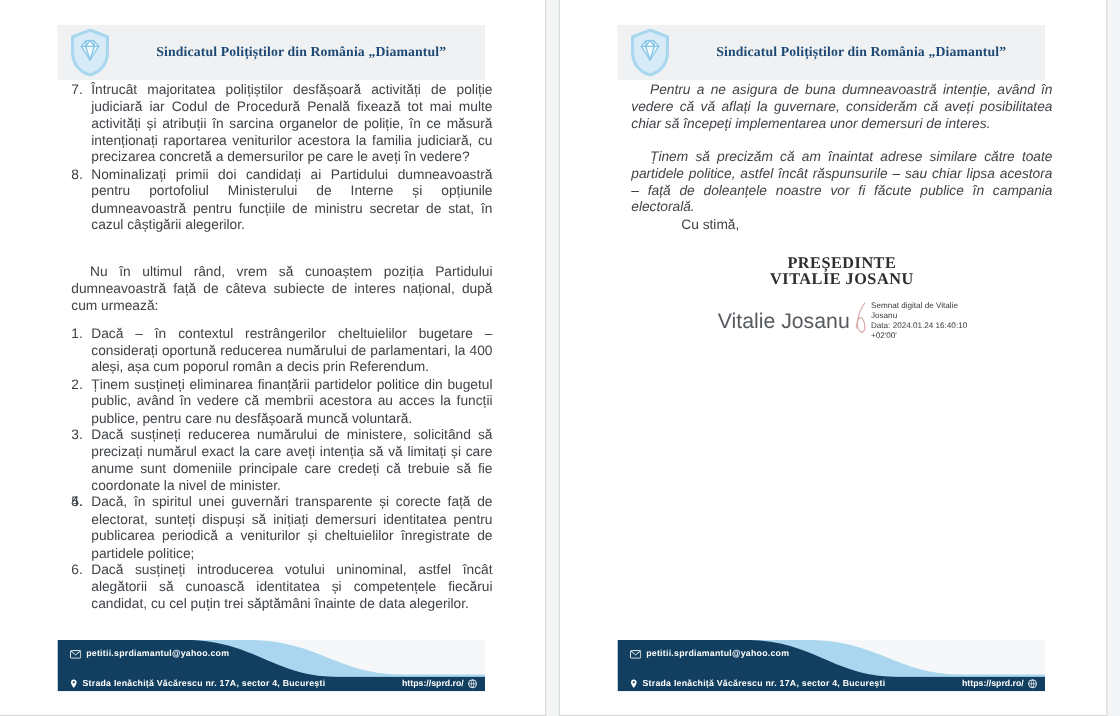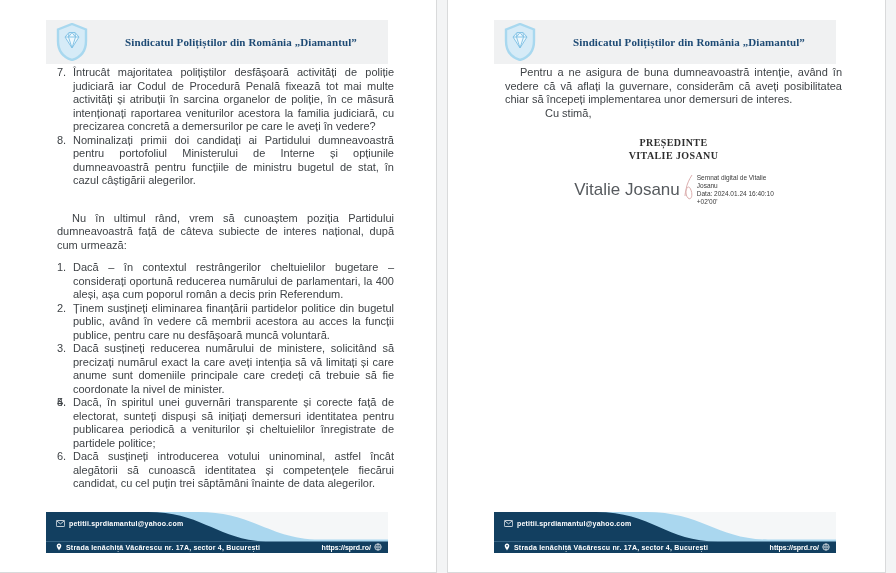--- a/index.html
+++ b/index.html
@@ -30,27 +30,27 @@
   
   .content {
     position:absolute; left:57px; top:66px; width:337px;
     font-size:11px; line-height:13.5px; color:#3f4347; text-align:justify;
   }
   .li { position:relative; padding-left:16px; }
   .li .num { position:absolute; left:0; top:0; }
   .para { text-indent:15px; margin-top:24px; }
   .list-b { margin-top:9px; }
 
-  .p-ind { text-indent:15px; }
+  .p-ind { text-indent:15px;font-style:italic; }
   .p-gap { margin-top:13px; }
   .closing { margin-left:40px; text-align:left; }
   .pres {
     margin-top:16px; text-align:center;
     font-family:"Liberation Serif","DejaVu Serif",serif; font-weight:bold;
-    font-size:10px; line-height:13px; color:#2e2e2e; letter-spacing:.4px;
+    font-size:13px; line-height:13px; color:#2e2e2e; letter-spacing:.4px;
   }
   .sig-row {
     margin-top:10px; display:flex; justify-content:center; align-items:center;
     text-align:left; transform:translateX(2px);
   }
   .sig-name { font-size:17px; color:#565a5e; white-space:nowrap; }
   .sig-squiggle { width:14px; height:36px; margin:0 1px 0 2px; flex:0 0 auto; }
   .sig-details { font-size:6.5px; line-height:7.8px; color:#3a3a3a; width:80px; }
 
   
@@ -90,21 +90,21 @@
       <div class="band-title">Sindicatul Polițiștilor din România „Diamantul”</div>
     </div>
 
     <div class="content">
       <div class="li">
         <span class="num">7.</span>
         <span>Întrucât majoritatea polițiștilor desfășoară activități de poliție judiciară iar Codul de Procedură Penală fixează tot mai multe activități și atribuții în sarcina organelor de poliție, în ce măsură intenționați raportarea veniturilor acestora la familia judiciară, cu precizarea concretă a demersurilor pe care le aveți în vedere?</span>
       </div>
       <div class="li">
         <span class="num">8.</span>
-        <span>Nominalizați primii doi candidați ai Partidului dumneavoastră pentru portofoliul Ministerului de Interne și opțiunile dumneavoastră pentru funcțiile de ministru bugetul de stat, în cazul câștigării alegerilor.</span>
+        <span>Nominalizați primii doi candidați ai Partidului dumneavoastră pentru portofoliul Ministerului de Interne și opțiunile dumneavoastră pentru funcțiile de ministru secretar de stat, în cazul câștigării alegerilor.</span>
       </div>
 
       <p class="para">Nu în ultimul rând, vrem să cunoaștem poziția Partidului dumneavoastră față de câteva subiecte de interes național, după cum urmează:</p>
 
       <div class="list-b">
         <div class="li">
           <span class="num">1.</span>
           <span>Dacă – în contextul restrângerilor cheltuielilor bugetare – considerați oportună reducerea numărului de parlamentari, la 400 aleși, așa cum poporul român a decis prin Referendum.</span>
         </div>
         <div class="li">
@@ -176,20 +176,21 @@
             <path d="M10,14 L14,9.5 H20 L24,14 L17,25 Z"></path>
             <path d="M10,14 H24 M14,9.5 L13.5,14 L17,25 L20.5,14 L20,9.5 M17,9.5 L13.5,14 M17,9.5 L20.5,14" fill="none"></path>
           </g>
         </svg>
       </span>
       <div class="band-title">Sindicatul Polițiștilor din România „Diamantul”</div>
     </div>
 
     <div class="content">
       <p class="p-ind">Pentru a ne asigura de buna dumneavoastră intenție, având în vedere că vă aflați la guvernare, considerăm că aveți posibilitatea chiar să începeți implementarea unor demersuri de interes.</p>
+      <p class="p-ind p-gap">Ținem să precizăm că am înaintat adrese similare către toate partidele politice, astfel încât răspunsurile – sau chiar lipsa acestora – față de doleanțele noastre vor fi făcute publice în campania electorală.</p>
 
       <div class="closing">Cu stimă,</div>
 
       <div class="pres">
         <div>PREȘEDINTE</div>
         <div>VITALIE JOSANU</div>
       </div>
 
       <div class="sig-row">
         <span class="sig-name">Vitalie Josanu</span>

